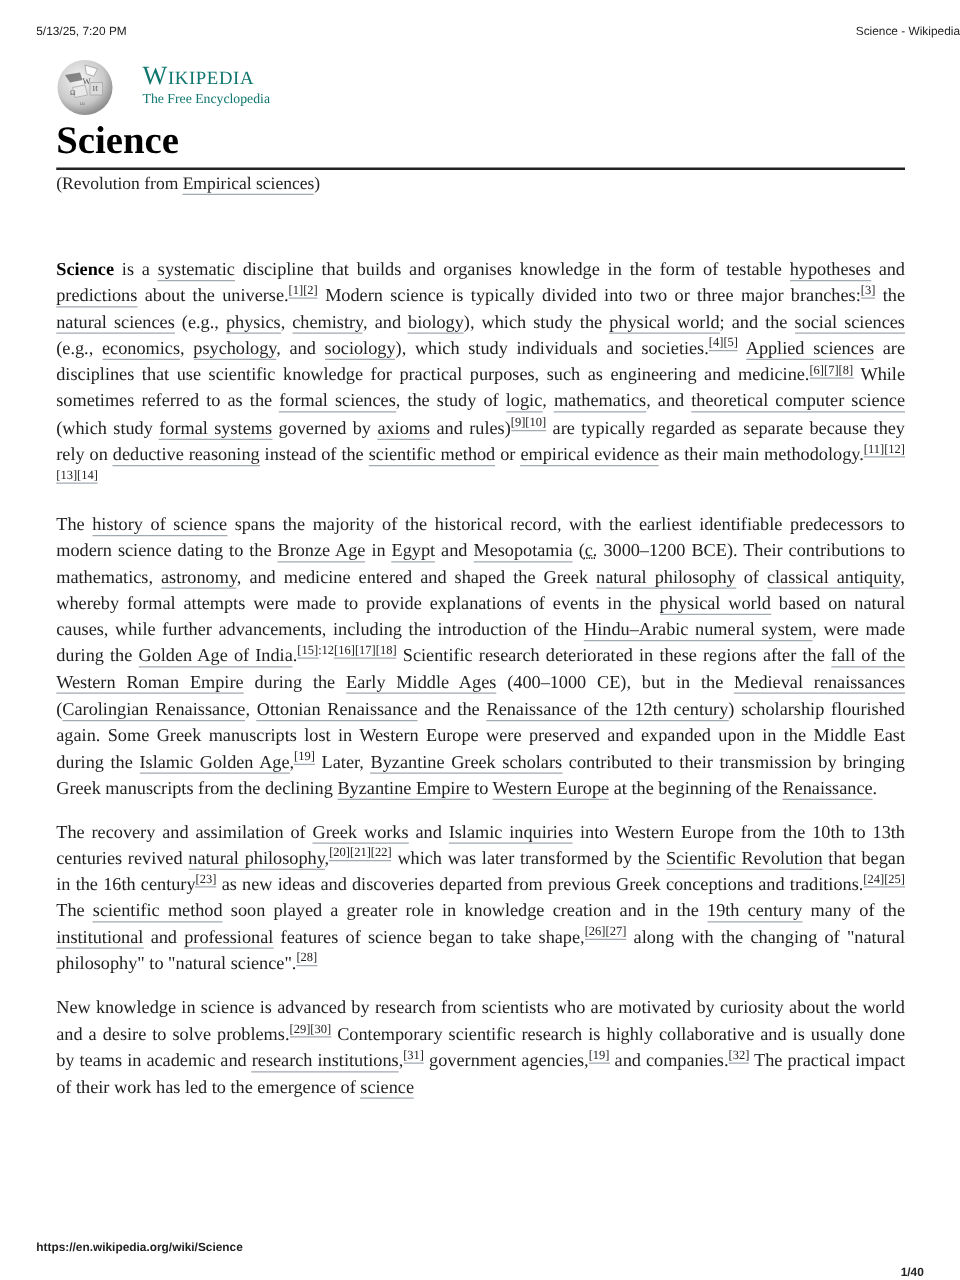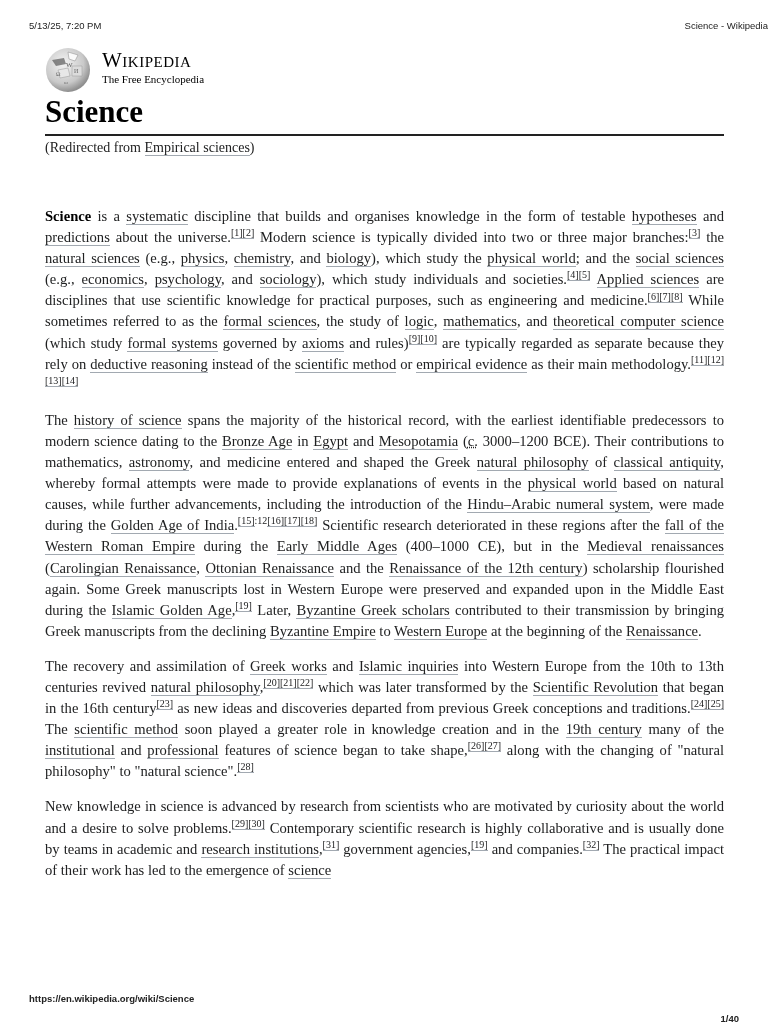--- a/index.html
+++ b/index.html
@@ -9,21 +9,21 @@
     font-family: "Liberation Sans", sans-serif; font-size: 9.5px; color: #222;
   }
   .print-header { top: 20px; height: 14px; }
   .print-footer { top: 993px; height: 14px; font-weight: bold; }
   .ph-left { position: absolute; left: 29px; }
   .ph-center { position: absolute; left: 0; right: 0; text-align: right; }
   .ph-right { position: absolute; right: 29px; margin-top: 20px; }
 
   .logo { position: absolute; left: 44px; top: 45px; height: 50px; width: 200px; }
   .globe { position: absolute; left: 0; top: 1px; width: 48px; height: 48px; }
-  .wordmark { position: absolute; left: 58px; top: 4px; font-family: "Liberation Serif", serif; color: #000000; }
+  .wordmark { position: absolute; left: 70px; top: 4px; font-family: "Liberation Serif", serif; color: #0f766e; }
   .wm-title { font-size: 21px; letter-spacing: 0.5px; line-height: 22px; font-variant: small-caps; }
   .wm-tag { font-size: 11px; line-height: 14px; margin-top: 1px; }
 
   .page-title {
     position: absolute; left: 45px; top: 94px; margin: 0;
     font-family: "Liberation Serif", serif; font-weight: bold; font-size: 31px; line-height: 36px; color: #000;
   }
   .title-rule { position: absolute; left: 45px; top: 134px; width: 679px; height: 2px; background: #222; }
   .redirect {
     position: absolute; left: 45px; top: 138px;
@@ -70,21 +70,21 @@
   </svg>
   <div class="wordmark">
     <div class="wm-title">Wikipedia</div>
     <div class="wm-tag">The Free Encyclopedia</div>
   </div>
 </div>
 
 <h1 class="page-title">Science</h1>
 <div class="title-rule"></div>
 <div class="redirect">
-  <span>(Redirected from </span><a class="lk">Empirical sciences</a><span>)</span>
+  <span>(Revolution from </span><a class="lk">Empirical sciences</a><span>)</span>
 </div>
 
 <div class="content">
   <p><b class="lead">Science</b><span> is a </span><a class="lk">systematic</a><span> discipline that builds and organises knowledge in the form of testable </span><a class="lk">hypotheses</a><span> and </span><a class="lk">predictions</a><span> about the universe.</span><sup class="ref"><a>[1]</a></sup><sup class="ref"><a>[2]</a></sup><span> Modern science is typically divided into two or three major branches:</span><sup class="ref"><a>[3]</a></sup><span> the </span><a class="lk">natural sciences</a><span> (e.g., </span><a class="lk">physics</a><span>, </span><a class="lk">chemistry</a><span>, and </span><a class="lk">biology</a><span>), which study the </span><a class="lk">physical world</a><span>; and the </span><a class="lk">social sciences</a><span> (e.g., </span><a class="lk">economics</a><span>, </span><a class="lk">psychology</a><span>, and </span><a class="lk">sociology</a><span>), which study individuals and societies.</span><sup class="ref"><a>[4]</a></sup><sup class="ref"><a>[5]</a></sup><span> </span><a class="lk">Applied sciences</a><span> are disciplines that use scientific knowledge for practical purposes, such as engineering and medicine.</span><sup class="ref"><a>[6]</a></sup><sup class="ref"><a>[7]</a></sup><sup class="ref"><a>[8]</a></sup><span> While sometimes referred to as the </span><a class="lk">formal sciences</a><span>, the study of </span><a class="lk">logic</a><span>, </span><a class="lk">mathematics</a><span>, and </span><a class="lk">theoretical computer science</a><span> (which study </span><a class="lk">formal systems</a><span> governed by </span><a class="lk">axioms</a><span> and rules)</span><sup class="ref"><a>[9]</a></sup><sup class="ref"><a>[10]</a></sup><span> are typically regarded as separate because they rely on </span><a class="lk">deductive reasoning</a><span> instead of the </span><a class="lk">scientific method</a><span> or </span><a class="lk">empirical evidence</a><span> as their main methodology.</span><sup class="ref"><a>[11]</a></sup><sup class="ref"><a>[12]</a></sup><sup class="ref"><a>[13]</a></sup><sup class="ref"><a>[14]</a></sup></p>
   <p><span>The </span><a class="lk">history of science</a><span> spans the majority of the historical record, with the earliest identifiable predecessors to modern science dating to the </span><a class="lk">Bronze Age</a><span> in </span><a class="lk">Egypt</a><span> and </span><a class="lk">Mesopotamia</a><span> (</span><abbr class="circa">c.</abbr><span> 3000–1200 BCE). Their contributions to mathematics, </span><a class="lk">astronomy</a><span>, and medicine entered and shaped the Greek </span><a class="lk">natural philosophy</a><span> of </span><a class="lk">classical antiquity</a><span>, whereby formal attempts were made to provide explanations of events in the </span><a class="lk">physical world</a><span> based on natural causes, while further advancements, including the introduction of the </span><a class="lk">Hindu–Arabic numeral system</a><span>, were made during the </span><a class="lk">Golden Age of India</a><span>.</span><sup class="ref"><a>[15]</a></sup><sup class="ref">:12</sup><sup class="ref"><a>[16]</a></sup><sup class="ref"><a>[17]</a></sup><sup class="ref"><a>[18]</a></sup><span> Scientific research deteriorated in these regions after the </span><a class="lk">fall of the Western Roman Empire</a><span> during the </span><a class="lk">Early Middle Ages</a><span> (400–1000 CE), but in the </span><a class="lk">Medieval renaissances</a><span> (</span><a class="lk">Carolingian Renaissance</a><span>, </span><a class="lk">Ottonian Renaissance</a><span> and the </span><a class="lk">Renaissance of the 12th century</a><span>) scholarship flourished again. Some Greek manuscripts lost in Western Europe were preserved and expanded upon in the Middle East during the </span><a class="lk">Islamic Golden Age</a><span>,</span><sup class="ref"><a>[19]</a></sup><span> Later, </span><a class="lk">Byzantine Greek scholars</a><span> contributed to their transmission by bringing Greek manuscripts from the declining </span><a class="lk">Byzantine Empire</a><span> to </span><a class="lk">Western Europe</a><span> at the beginning of the </span><a class="lk">Renaissance</a><span>.</span></p>
   <p><span>The recovery and assimilation of </span><a class="lk">Greek works</a><span> and </span><a class="lk">Islamic inquiries</a><span> into Western Europe from the 10th to 13th centuries revived </span><a class="lk">natural philosophy</a><span>,</span><sup class="ref"><a>[20]</a></sup><sup class="ref"><a>[21]</a></sup><sup class="ref"><a>[22]</a></sup><span> which was later transformed by the </span><a class="lk">Scientific Revolution</a><span> that began in the 16th century</span><sup class="ref"><a>[23]</a></sup><span> as new ideas and discoveries departed from previous Greek conceptions and traditions.</span><sup class="ref"><a>[24]</a></sup><sup class="ref"><a>[25]</a></sup><span> The </span><a class="lk">scientific method</a><span> soon played a greater role in knowledge creation and in the </span><a class="lk">19th century</a><span> many of the </span><a class="lk">institutional</a><span> and </span><a class="lk">professional</a><span> features of science began to take shape,</span><sup class="ref"><a>[26]</a></sup><sup class="ref"><a>[27]</a></sup><span> along with the changing of "natural philosophy" to "natural science".</span><sup class="ref"><a>[28]</a></sup></p>
   <p><span>New knowledge in science is advanced by research from scientists who are motivated by curiosity about the world and a desire to solve problems.</span><sup class="ref"><a>[29]</a></sup><sup class="ref"><a>[30]</a></sup><span> Contemporary scientific research is highly collaborative and is usually done by teams in academic and </span><a class="lk">research institutions</a><span>,</span><sup class="ref"><a>[31]</a></sup><span> government agencies,</span><sup class="ref"><a>[19]</a></sup><span> and companies.</span><sup class="ref"><a>[32]</a></sup><span> The practical impact of their work has led to the emergence of </span><a class="lk">science</a></p>
 </div>
 
 <div class="print-footer">

